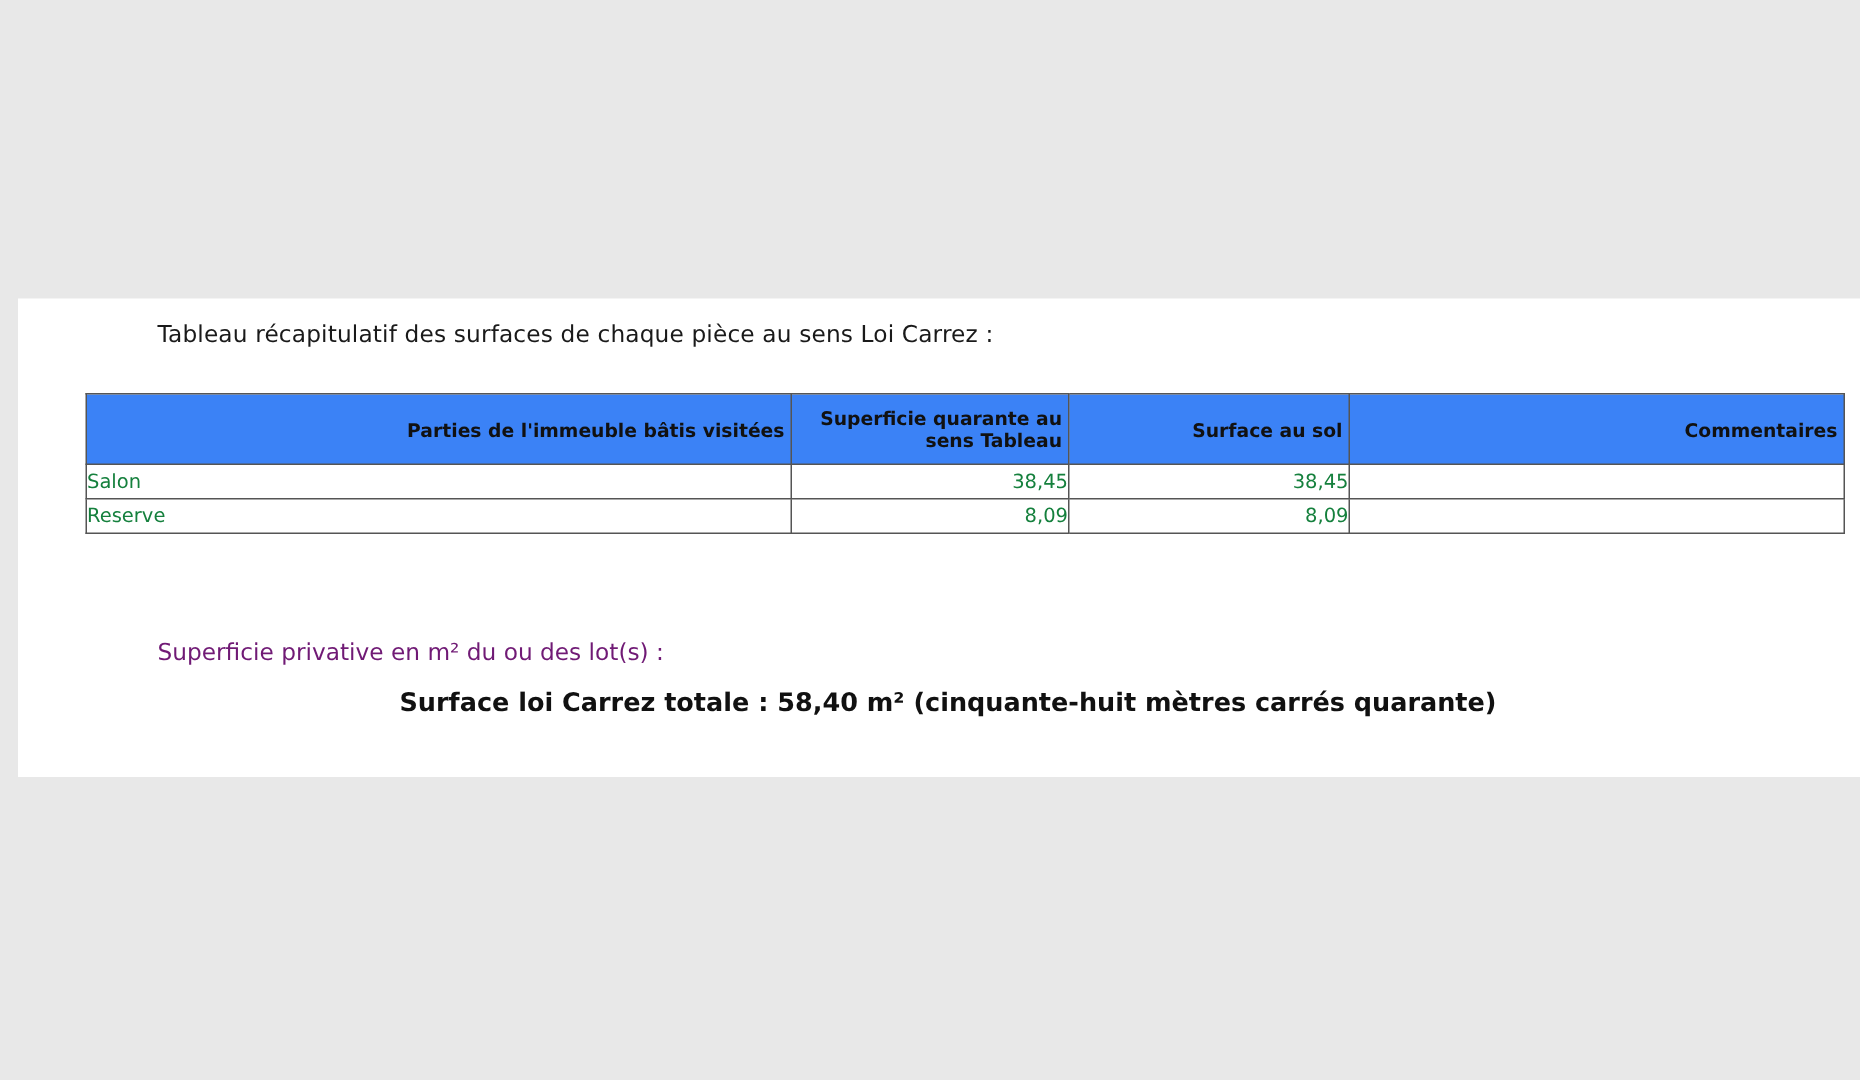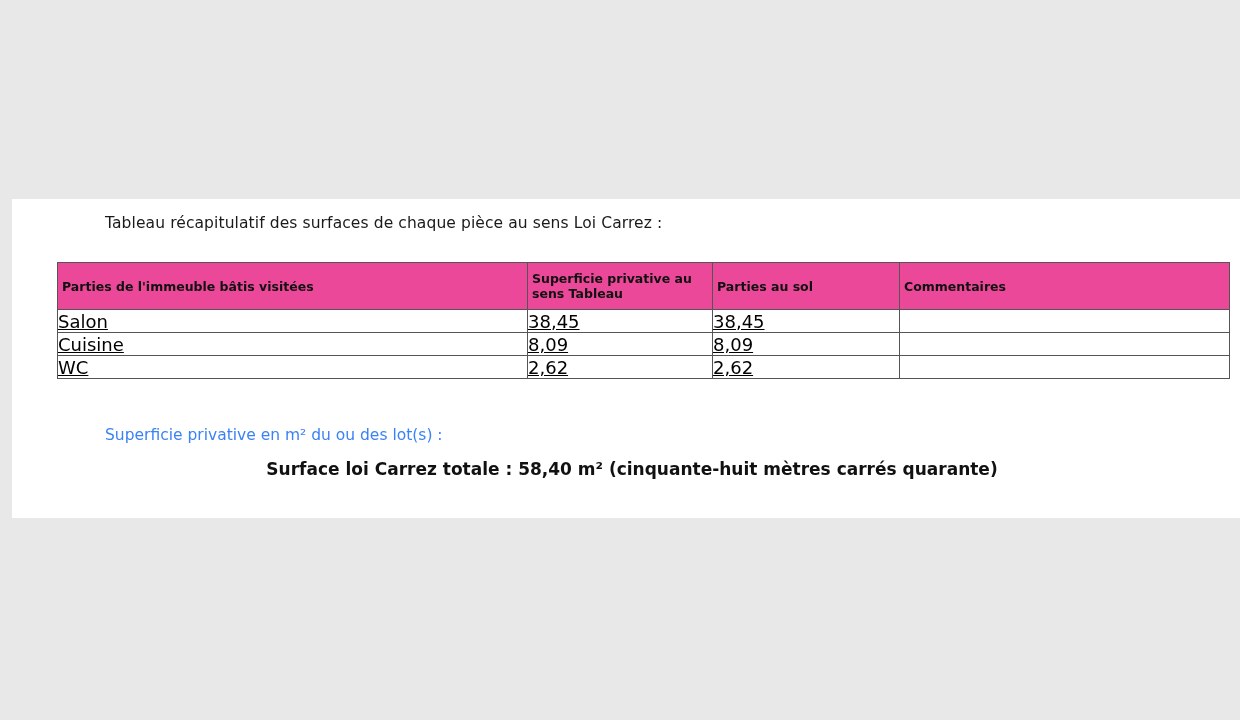--- a/index.html
+++ b/index.html
@@ -46,60 +46,59 @@
     width: 1172px;
     border-collapse: collapse;
     table-layout: fixed;
   }
   table.surface-table th,
   table.surface-table td {
     border: 1px solid #555555;
     padding: 0;
   }
   table.surface-table thead th {
-    background: #ec4899;
+    background: #3b82f6;
     font-size: 12.5px;
     font-weight: bold;
     color: #111111;
-    text-align: left;
+    text-align: right;
     height: 42px;
     line-height: 1.2;
     padding: 2px 4px;
   }
   table.surface-table thead th .th-txt {
     display: block;
   }
   col.c-room { width: 470px; }
   col.c-carrez { width: 185px; }
   col.c-sol { width: 187px; }
   col.c-comment { width: 330px; }
 
   table.surface-table tbody td {
     height: 22px;
-    font-size: 18px;
-    color: #000000;
-    text-decoration: underline;
+    font-size: 13px;
+    color: #15803d;
   }
   td.room-name {
     text-align: left;
     padding-left: 8px;
   }
   td.num {
-    text-align: left;
+    text-align: right;
   }
   td.comment {
     text-align: left;
     padding-left: 8px;
   }
   .subtitle-line {
     position: absolute;
     left: 93px;
     top: 227px;
     font-size: 15.5px;
-    color: #3b82f6;
+    color: #701a75;
   }
   .totals {
     position: absolute;
     left: 0;
     top: 260px;
     width: 1240px;
     text-align: center;
   }
   .totals div {
     font-size: 17px;
@@ -123,48 +122,42 @@
           <col class="c-carrez">
           <col class="c-sol">
           <col class="c-comment">
         </colgroup>
         <thead>
           <tr>
             <th>
               <span class="th-txt">Parties de l'immeuble bâtis visitées</span>
             </th>
             <th>
-              <span class="th-txt">Superficie privative au</span>
+              <span class="th-txt">Superficie quarante au</span>
               <span class="th-txt">sens Tableau</span>
             </th>
             <th>
-              <span class="th-txt">Parties au sol</span>
+              <span class="th-txt">Surface au sol</span>
             </th>
             <th>
               <span class="th-txt">Commentaires</span>
             </th>
           </tr>
         </thead>
         <tbody>
           <tr>
             <td class="room-name">Salon</td>
             <td class="num">38,45</td>
             <td class="num">38,45</td>
             <td class="comment"></td>
           </tr>
           <tr>
-            <td class="room-name">Cuisine</td>
+            <td class="room-name">Reserve</td>
             <td class="num">8,09</td>
             <td class="num">8,09</td>
-            <td class="comment"></td>
-          </tr>
-          <tr>
-            <td class="room-name">WC</td>
-            <td class="num">2,62</td>
-            <td class="num">2,62</td>
             <td class="comment"></td>
           </tr>
         </tbody>
       </table>
 
       <div class="subtitle-line">Superficie privative en m² du ou des lot(s) :</div>
 
       <div class="totals">
         <div>Surface loi Carrez totale : 58,40 m² (cinquante-huit mètres carrés quarante)</div>
       </div>

